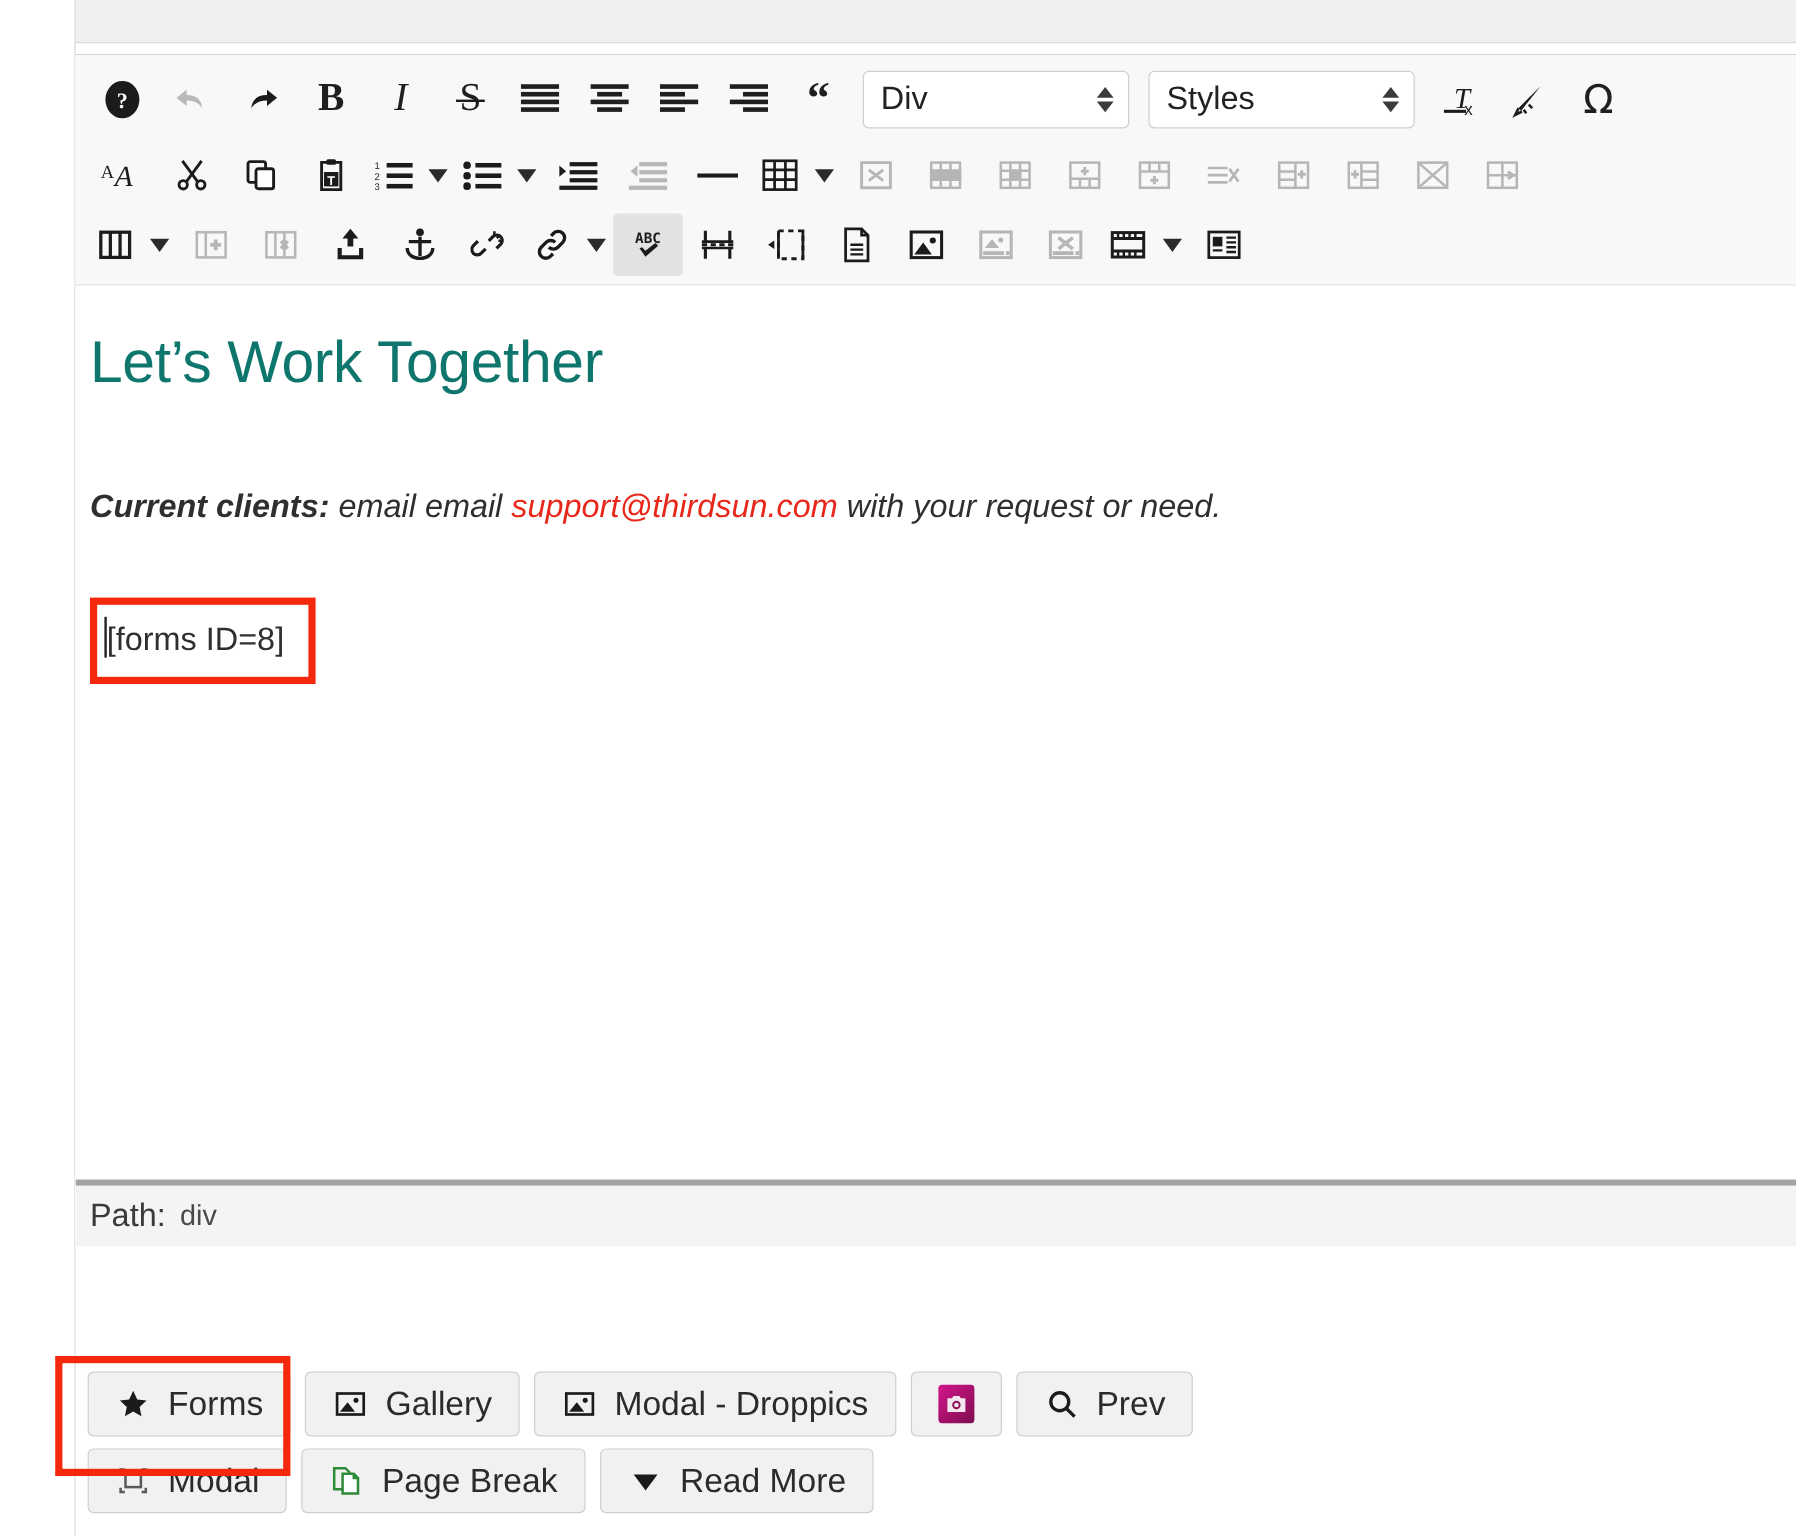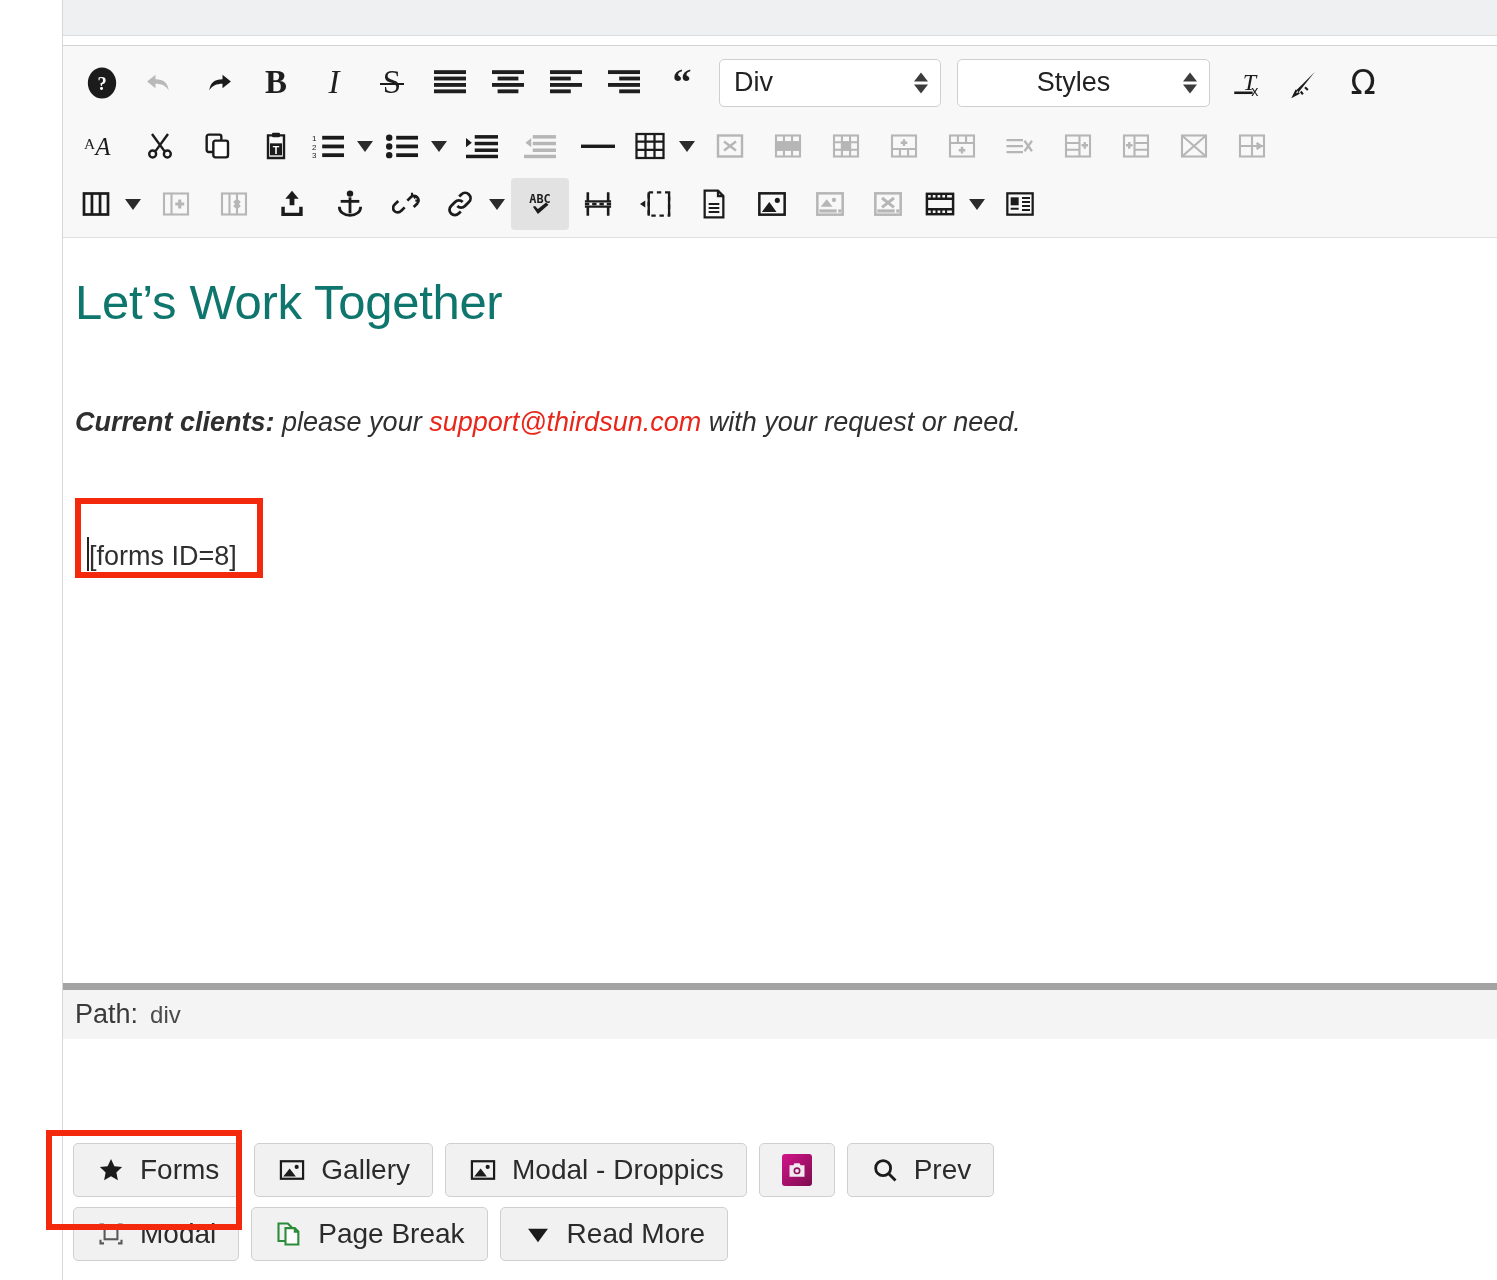--- a/index.html
+++ b/index.html
@@ -98,21 +98,21 @@
     display: flex;
     align-items: center;
     position: relative;
     margin: 0 8px;
     padding: 0 34px 0 14px;
     font-size: 27px;
     color: #222;
     cursor: pointer;
   }
   .tb-select.w1 { width: 222px; }
-  .tb-select.w2 { width: 253px; justify-content: center; }
+  .tb-select.w2 { width: 222px; }
   .tb-select .spin {
     position: absolute; right: 12px; top: 50%;
     transform: translateY(-50%);
     display: flex; flex-direction: column; gap: 3px;
   }
   .tb-select .spin b {
     width: 0; height: 0;
     border-left: 7px solid transparent;
     border-right: 7px solid transparent;
     display: block;
@@ -147,24 +147,23 @@
   .doc-link { color: #e8271a; font-style: italic; }
 
   .shortcode-wrap {
     position: relative;
     margin-top: 55px;
     display: inline-block;
   }
   .shortcode {
     font-size: 27px;
     color: #2f2f2f;
-    padding: 20px 26px 6px 14px;
+    padding: 20px 26px 21px 14px;
     display: inline-block;
     position: relative;
-    margin-top: 23px;
   }
   .caret-bar {
     position: absolute;
     left: 12px; top: 16px;
     width: 2px; height: 34px;
     background: #222;
   }
   .redbox {
     position: absolute;
     border: 6px solid #f4280c;
@@ -173,21 +172,21 @@
   .redbox.sc {
     left: 0; top: 0; right: 0; bottom: 0;
   }
 
   
   .pathbar {
     position: absolute;
     left: 0; right: 0; bottom: 0;
     height: 56px;
     background: #f4f4f4;
-    border-top: 7px solid #a3a3a3;
+    border-top: 5px solid #a3a3a3;
     display: flex;
     align-items: center;
     padding-left: 12px;
     font-size: 27px;
     color: #3a3a3a;
   }
   .pathbar .plabel { margin-right: 12px; }
   .pathbar .pval { font-size: 24px; color: #4a4a4a; }
 
   
@@ -620,21 +619,21 @@
               <path d="M5 15.5h6M13.5 7.5h6M13.5 10.5h6M13.5 13.5h6M13.5 16.5h6" stroke-width="1.5"></path>
             </svg>
         </div>
       </div>
     </div>
 
     <div class="content">
       <h1 class="doc-h1">Let’s Work Together</h1>
 
 
-      <p class="doc-p spaced doc-em"><span class="doc-strong">Current clients:</span><span> please your </span><span class="doc-link">support@thirdsun.com</span><span> with your request or need.</span></p>
+      <p class="doc-p spaced doc-em"><span class="doc-strong">Current clients:</span><span> email email </span><span class="doc-link">support@thirdsun.com</span><span> with your request or need.</span></p>
 
       <div class="shortcode-wrap">
         <div class="shortcode">
           <span class="caret-bar"></span>
           <span>[forms ID=8]</span>
         </div>
         <div class="redbox sc"></div>
       </div>
 
       <div class="pathbar">

